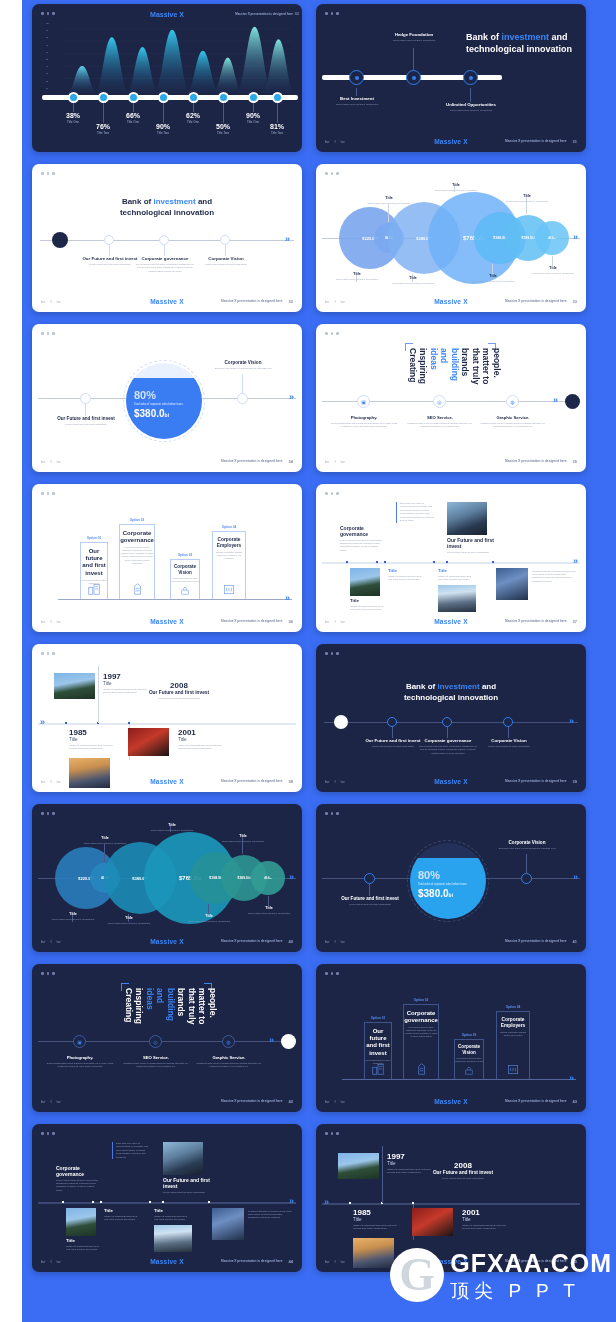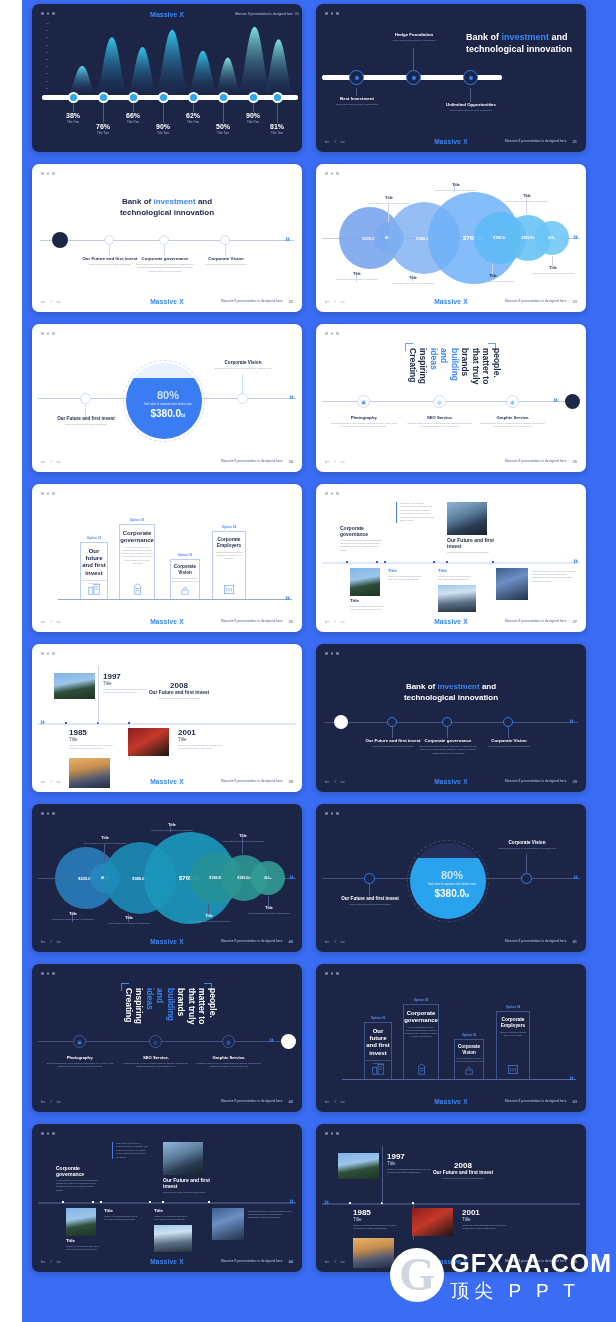--- a/index.html
+++ b/index.html
@@ -115,21 +115,21 @@
   
   .bub { position:absolute; border-radius:50%; display:flex;
          align-items:center; justify-content:center;
          font-weight:bold; color:#fff; }
   .bub .cur { font-size:4px; }
   .bub .suf { font-size:3.6px; opacity:.85; }
 
   
   .gauge { position:absolute; border-radius:50%; overflow:hidden; }
   .gauge .fill { position:absolute; left:0; right:0; bottom:0; height:80%; }
-  .gauge .txt { position:absolute; left:8px; right:0; top:34%; text-align:center; }
+  .gauge .txt { position:absolute; left:8px; right:0; top:34%; }
   .gauge .pct { font-size:11px; font-weight:bold; color:#cfe3ff; }
   .gauge .sub { font-size:2.6px; color:#e4eeff; margin-top:2px; line-height:1.4; }
   .gauge .amt { font-size:10px; font-weight:bold; color:#fff; margin-top:2px; }
   .gauge .amt small { font-size:5px; }
 
   
   .rot-wrap { position:absolute; display:flex; gap:2px; }
   .rot-word { writing-mode:vertical-rl; font-size:8.5px; font-weight:bold; line-height:1; }
   .brk { position:absolute; width:8px; height:8px; }
 

